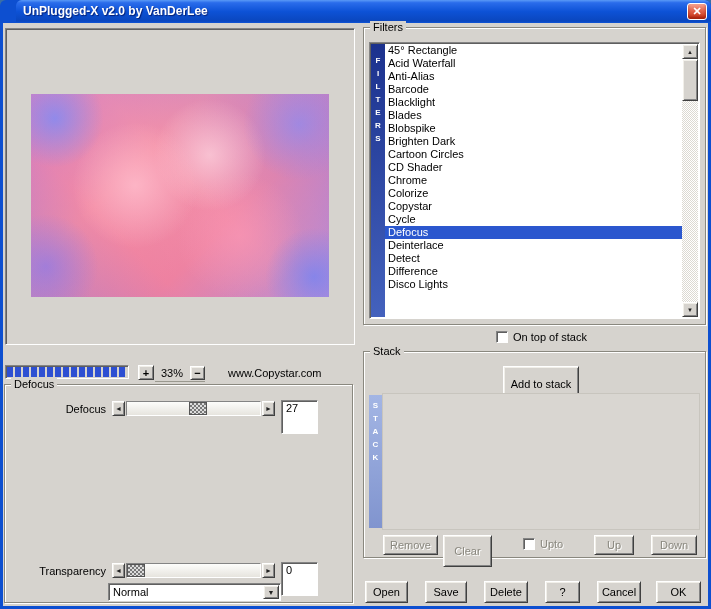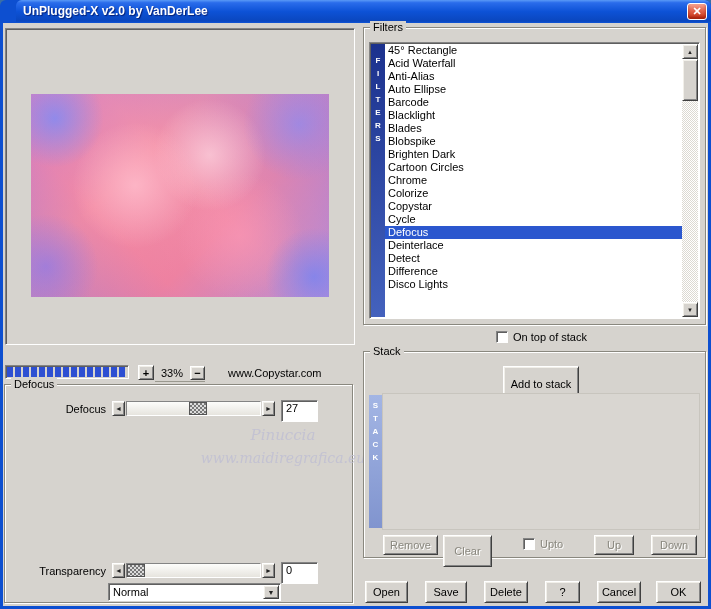--- a/index.html
+++ b/index.html
@@ -101,21 +101,21 @@
   }
   #deftrack{left:123px;top:378px;}
   .handle{
     position:absolute;top:0;width:18px;height:13px;
     background:repeating-conic-gradient(#787878 0% 25%,#dcdcdc 0% 50%) 0 0/4px 4px;
     border:1px solid #555;cursor:ew-resize;
   }
   #defhandle{left:62px;}
   #defright{left:259px;top:378px;}
   .valuebox{
-    position:absolute;width:37px;height:22px;background:#fff;
+    position:absolute;width:37px;height:34px;background:#fff;
     padding:1px 0 0 4px;font-size:11px;cursor:text;
   }
   #defvalue{left:278px;top:377px;}
   
   #watermark{
     position:absolute;left:140px;top:403px;width:280px;text-align:center;
     color:#c3c2d2;font-family:"DejaVu Serif",serif;font-style:italic;
   }
   #wm1{font-size:15px;}
   #wm2{font-size:14px;margin-top:6px;}
@@ -231,24 +231,20 @@
       <span>◄</span>
     </div>
     <div id="deftrack" class="track">
       <div id="defhandle" class="handle"></div>
     </div>
     <div id="defright" class="btn arrow">
       <span>►</span>
     </div>
     <div id="defvalue" class="valuebox sunken">27</div>
 
-    <div id="watermark">
-      <div id="wm1">Pinuccia</div>
-      <div id="wm2">www.maidiregrafica.eu</div>
-    </div>
 
     <div id="translabel" class="lbl r">Transparency</div>
     <div id="transleft" class="btn arrow">
       <span>◄</span>
     </div>
     <div id="transtrack" class="track">
       <div id="transhandle" class="handle"></div>
     </div>
     <div id="transright" class="btn arrow">
       <span>►</span>
@@ -272,27 +268,27 @@
           <div>L</div>
           <div>T</div>
           <div>E</div>
           <div>R</div>
           <div>S</div>
         </div>
       <div id="filterlist">
           <div class="list-item">45° Rectangle</div>
           <div class="list-item">Acid Waterfall</div>
           <div class="list-item">Anti-Alias</div>
-          <div class="list-item">Auto Ellipse</div>
           <div class="list-item">Barcode</div>
           <div class="list-item">Blacklight</div>
           <div class="list-item">Blades</div>
           <div class="list-item">Blobspike</div>
           <div class="list-item">Brighten Dark</div>
           <div class="list-item">Cartoon Circles</div>
+          <div class="list-item">CD Shader</div>
           <div class="list-item">Chrome</div>
           <div class="list-item">Colorize</div>
           <div class="list-item">Copystar</div>
           <div class="list-item">Cycle</div>
           <div class="list-item selected">Defocus</div>
           <div class="list-item">Deinterlace</div>
           <div class="list-item">Detect</div>
           <div class="list-item">Difference</div>
           <div class="list-item">Disco Lights</div>
         </div>

